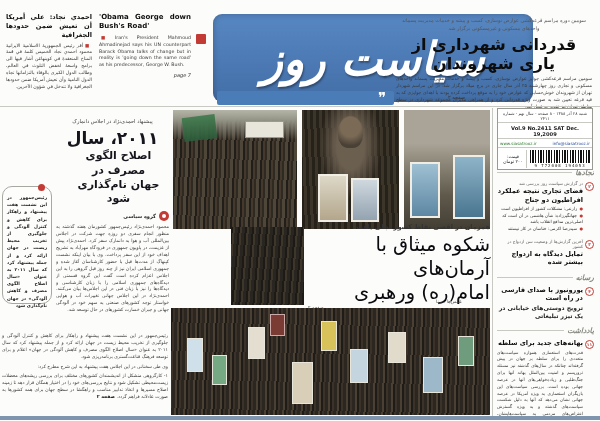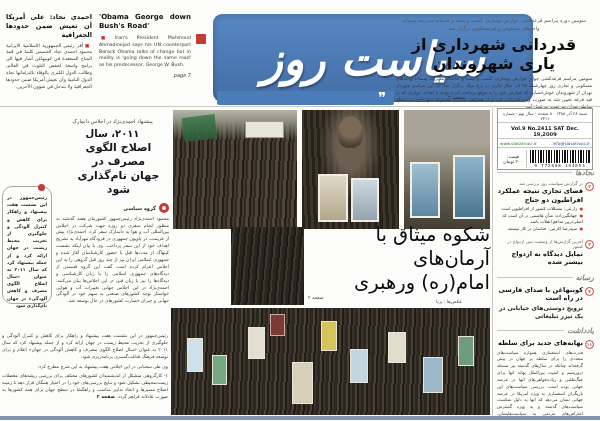--- a/index.html
+++ b/index.html
@@ -31,21 +31,21 @@
   .muni h2{margin:3px 0 3px 0;font-size:16px;color:#0d0d0d;}
   .muni .body{font-size:4.6px;line-height:1.5;text-align:justify;color:#3a3a3a;}
   
   .quote-bar{left:217px;top:91px;width:177px;height:14px;background:#4a7cb8;border-radius:2px;
              display:flex;align-items:center;justify-content:flex-end;padding:0 8px;box-sizing:border-box;}
   .quote-glyph{color:#fff;font-size:15px;line-height:10px;}
   .muni-pageref{left:448px;top:94px;width:44px;font-size:5px;direction:rtl;text-align:left;color:#333;}
   
   .summit{left:56px;top:118px;width:113px;direction:rtl;text-align:center;}
   .summit .kicker{font-size:5.2px;color:#444;margin-bottom:4px;}
-  .summit .h1a{font-size:10px;font-weight:bold;color:#15151d;line-height:1.25;}
+  .summit .h1a{font-size:17px;font-weight:bold;color:#15151d;line-height:1.25;}
   .summit .h1b{font-size:11px;font-weight:bold;color:#15151d;line-height:1.3;margin-left:12px;}
   .byline-row{display:flex;align-items:center;justify-content:flex-start;gap:3px;margin:5px 0 3px 0;direction:rtl;}
   .logo-stamp{width:10px;height:10px;border-radius:50%;background:#c23b34;position:relative;flex:0 0 auto;}
   .logo-stamp::after{content:"";position:absolute;left:3px;top:3px;width:4px;height:4px;border-radius:50%;background:#fff;}
   .byline{font-size:5px;font-weight:bold;color:#222;}
   .summit .body{font-size:4.6px;line-height:1.5;text-align:justify;color:#3a3a3a;height:108px;overflow:hidden;}
   
   .pullquote{left:2px;top:186px;width:50px;height:118px;border:1px solid #a8a8a2;border-radius:10px;
              padding:7px 4px;box-sizing:border-box;direction:rtl;font-size:4.5px;font-weight:bold;
              line-height:1.6;text-align:justify;color:#222;background:#fdfdfb;}
@@ -159,20 +159,21 @@
     <span class="poster pa"></span>
     <span class="poster pb"></span>
   </div>
   <div class="photo ph-montage-3">
     <span class="poster pc"></span>
     <span class="poster pd"></span>
   </div>
   <div class="photo ph-square"></div>
 
   <div class="abs main-head">
+    <div class="kicker">همزمان در اقصی نقاط کشور تجلی یافت</div>
     <div class="h1">شکوه میثاق با آرمان‌های</div>
     <div class="h1">امام(ره) ورهبری</div>
     <div class="pr">صفحه ۲</div>
   </div>
 
   <div class="abs summit">
     <div class="kicker">پیشنهاد احمدی‌نژاد در اجلاس دانمارک</div>
     <div class="h1a">۲۰۱۱، سال</div>
     <div class="h1b">اصلاح الگوی مصرف در</div>
     <div class="h1b">جهان نام‌گذاری شود</div>
@@ -251,21 +252,21 @@
       <div class="sb-title">تمایل دیدگاه به ازدواج بیشتر شده</div>
     </div>
 
     <div class="sb-header">
       <span class="txt">رسانه</span>
       <span class="ln"></span>
     </div>
 
     <div class="sb-item">
       <span class="badge">۴</span>
-      <div class="sb-title">كوبنهاغن با صدای فارسی در راه است</div>
+      <div class="sb-title">یورونیوز با صدای فارسی در راه است</div>
       <div class="sb-sub">ترویج دوستی‌های خیابانی در یک تیزر تبلیغاتی</div>
     </div>
 
     <div class="sb-header">
       <span class="txt">یادداشت</span>
       <span class="ln"></span>
     </div>
 
     <div class="sb-item">
       <span class="badge">۱۱</span>

